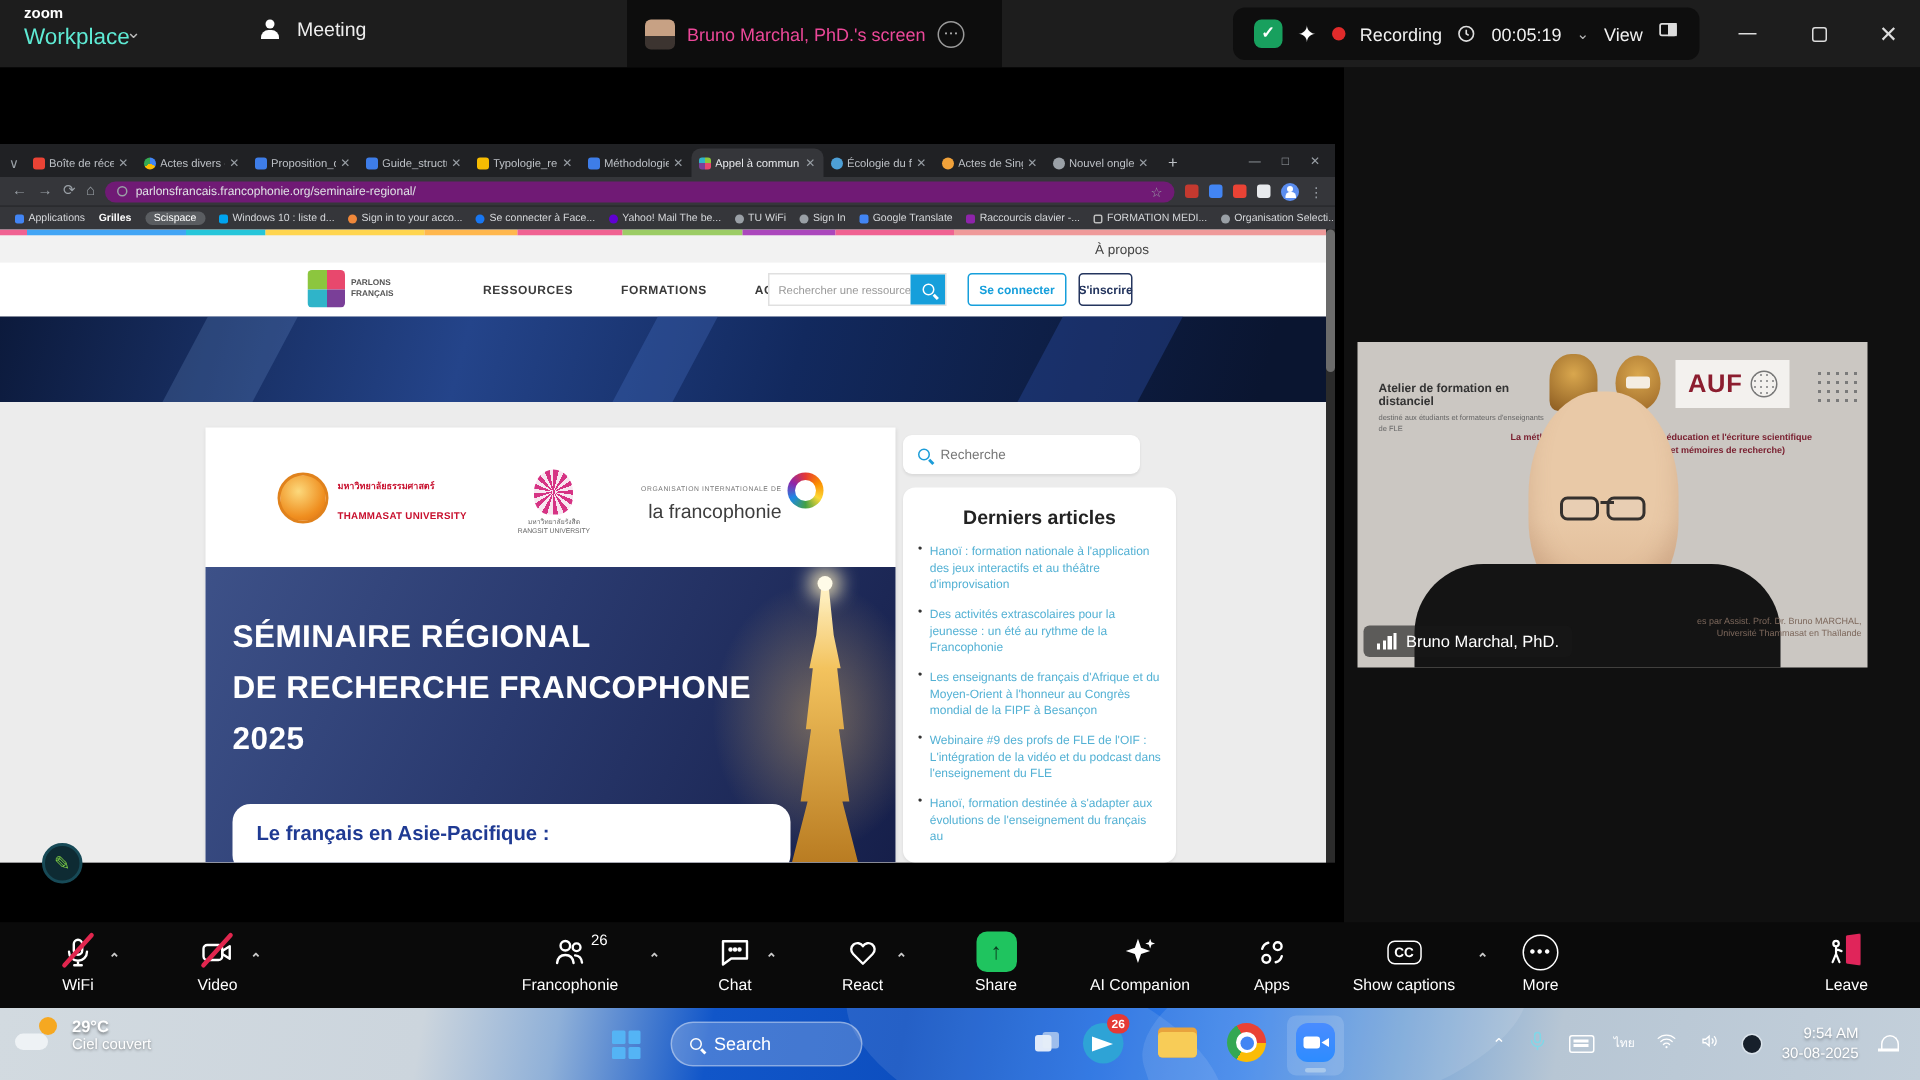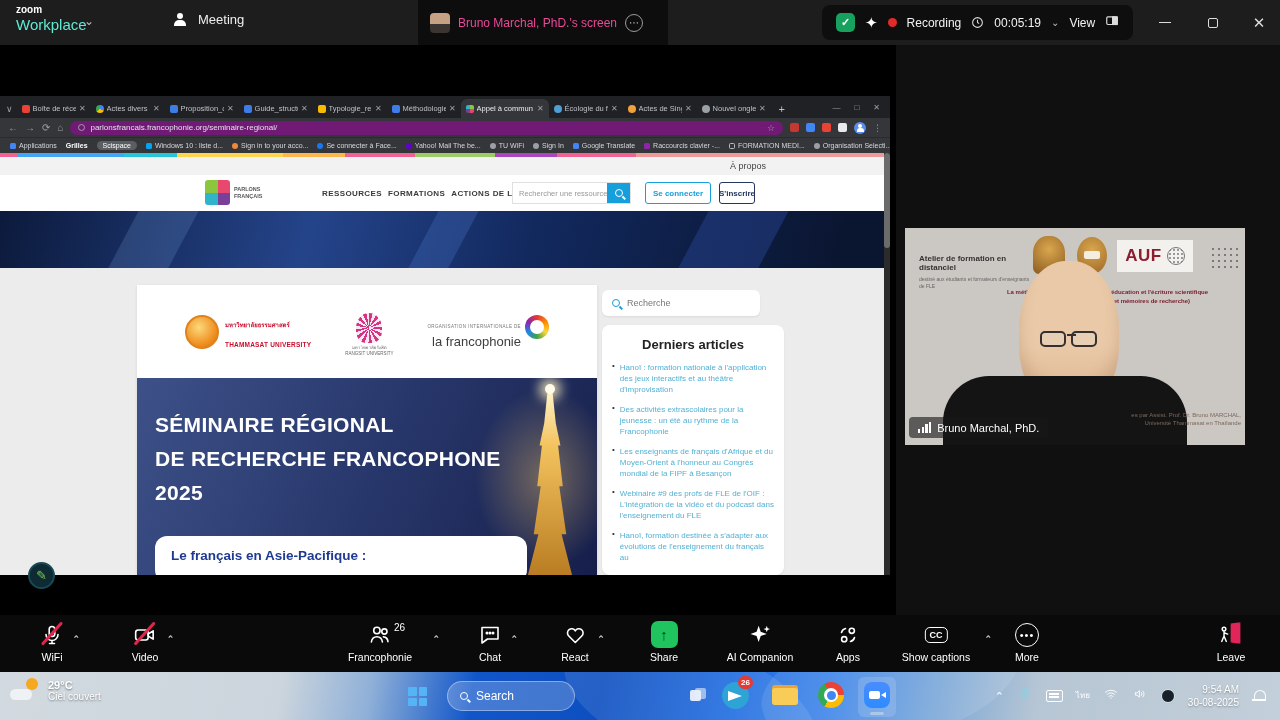--- a/index.html
+++ b/index.html
@@ -80,21 +80,21 @@
   .stripe{display:flex;height:4px;width:100%;}
   .stripe i{height:4px;}
   .topbar{height:18px;background:#f2f2f2;position:relative;}
   .apropos{position:absolute;right:118px;top:4px;font-size:9px;color:#444;margin-left:12px;}
   .siteheader{height:36px;background:#fff;position:relative;}
   .pf-logo{position:absolute;left:205px;top:5px;display:flex;gap:4px;align-items:center;}
   .pf-sq{width:25px;height:25px;display:grid;grid-template-columns:1fr 1fr;grid-template-rows:1fr 1fr;border-radius:3px;overflow:hidden;}
   .pf-sq i:nth-child(1){background:#8cc63e;} .pf-sq i:nth-child(2){background:#e8486d;}
   .pf-sq i:nth-child(3){background:#2fb4c9;} .pf-sq i:nth-child(4){background:#7a3f98;}
   .pf-txt{font-size:5.5px;color:#555;line-height:1.2;font-weight:700;}
-  .sitenav{position:absolute;left:322px;top:14px;display:flex;gap:6px;font-size:8px;font-weight:700;color:#3a3a3a;letter-spacing:.4px;}
+  .sitenav{position:absolute;left:322px;top:14px;display:flex;gap:32px;font-size:8px;font-weight:700;color:#3a3a3a;letter-spacing:.4px;}
   .sitenav .chv{color:#999;font-weight:400;}
   .ssearch{position:absolute;left:512px;top:7px;width:119px;height:22px;background:#fff;border:1px solid #e0e0e0;display:flex;}
   .ssearch .ph{flex:1;font-size:7.5px;color:#999;padding:6px 0 0 6px;white-space:nowrap;overflow:hidden;}
   .ssearch .go{width:23px;height:20px;background:#169fdb;color:#fff;display:flex;align-items:center;justify-content:center;}
   .mag{width:8px;height:8px;border:1.6px solid currentColor;border-radius:50%;position:relative;}
   .mag:after{content:"";position:absolute;left:6px;top:7px;width:4px;height:1.6px;background:currentColor;transform:rotate(45deg);}
   .btn-line{position:absolute;top:7px;height:22px;border-radius:3px;font-size:8px;font-weight:700;display:flex;align-items:center;justify-content:center;background:#fff;}
   .btn-login{left:645px;width:66px;border:1.5px solid #169fdb;color:#169fdb;}
   .btn-signup{left:719px;width:36px;border:1.5px solid #24355e;color:#24355e;text-align:right;}
   .hero{height:57px;position:relative;background:linear-gradient(105deg,#0c1a3c,#24448a 35%,#12295e 60%,#0a1530 95%);overflow:hidden;}

